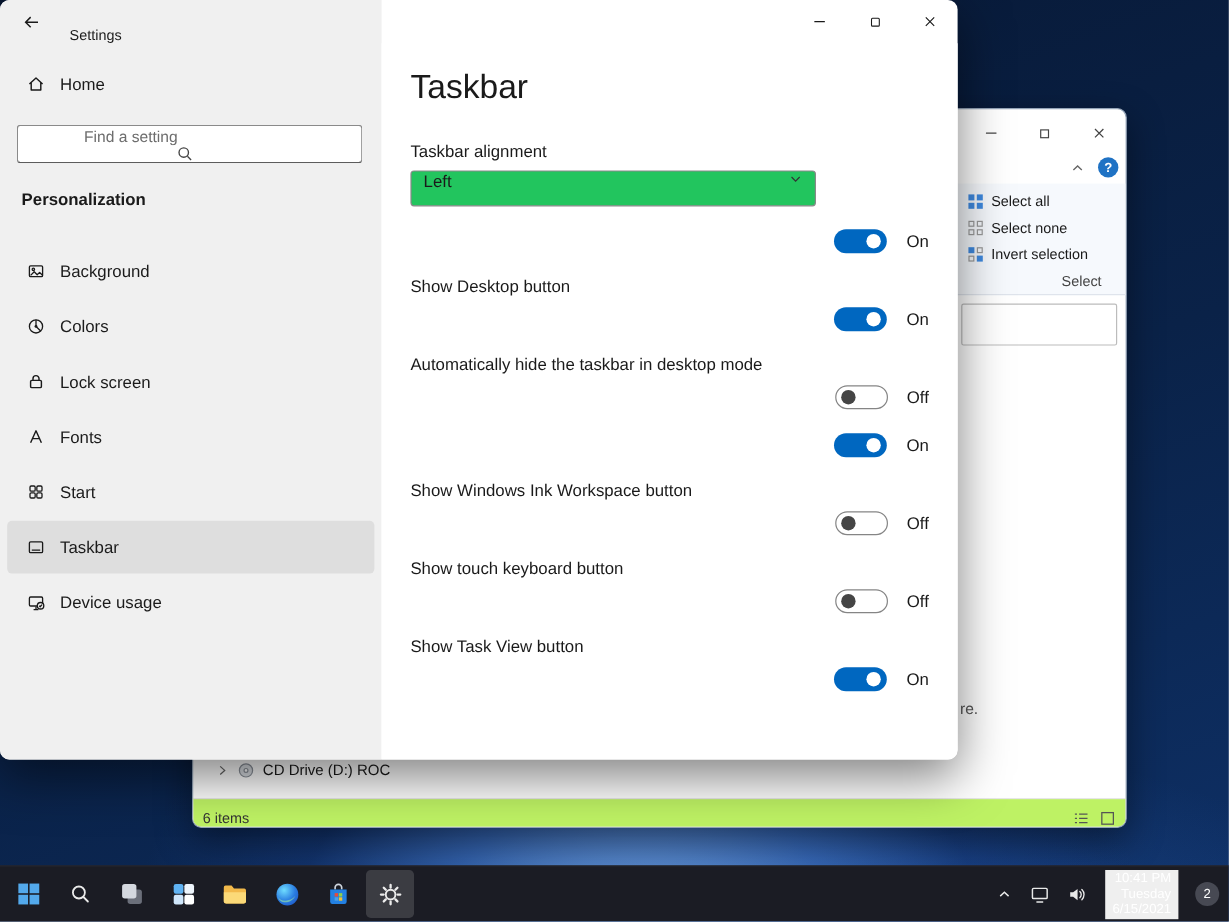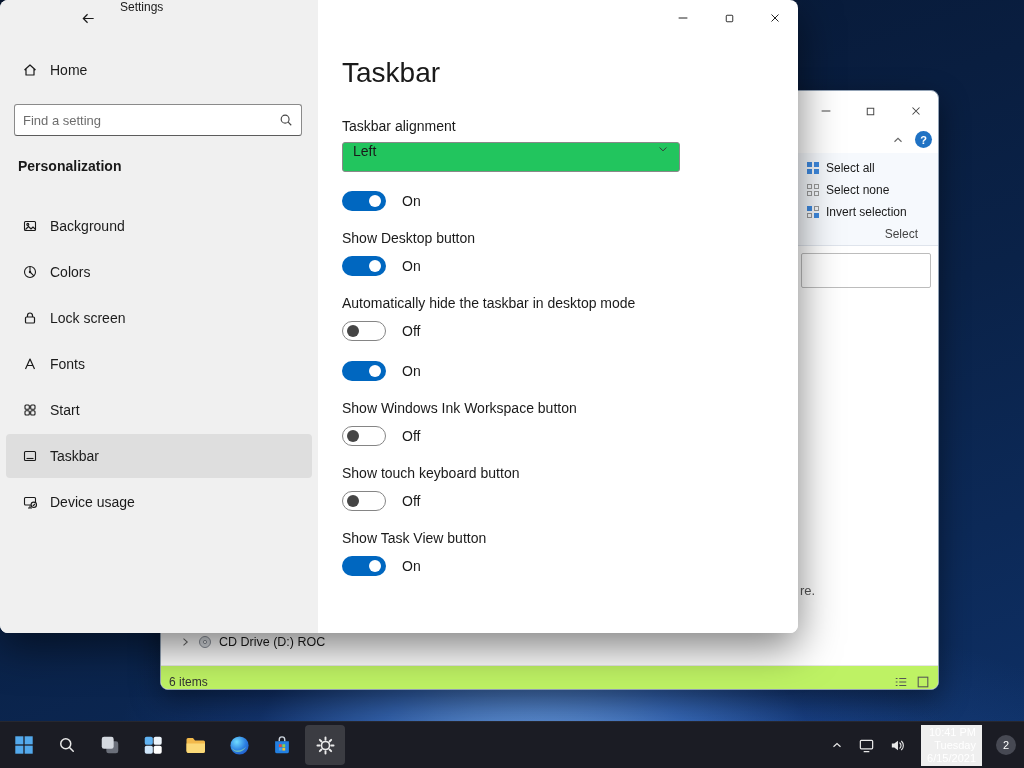--- a/index.html
+++ b/index.html
@@ -29,45 +29,45 @@
   .e-searchbox{position:absolute;left:640px;top:162px;width:128px;height:33px;border:1px solid #bcbcbc;border-radius:2px;background:#fff;}
   .e-previewtext{position:absolute;left:639px;top:492px;font-size:13px;color:#555;}
   .e-filerow{position:absolute;left:18px;top:538px;height:26px;display:flex;align-items:center;gap:6px;padding-left:0;font-size:12.5px;color:#1a1a1a;}
   .e-statusbar{position:absolute;left:0;right:0;bottom:0;height:23px;border-top:1px solid #e6e6e6;background:#bef264;
     display:flex;align-items:flex-end;padding:0 8px;font-size:12px;color:#333;}
   .e-statusbar .spacer{flex:1;}
   .e-viewicons{display:flex;gap:8px;align-items:center;}
   
   .settings{left:0;top:0;width:798px;height:633px;z-index:3;box-shadow:0 14px 42px rgba(0,0,0,.5);}
   .s-sidebar{position:absolute;left:0;top:0;width:318px;height:100%;background:#f0f0f0;border-radius:8px 0 0 8px;}
-  .s-titlebar{position:absolute;left:18px;top:0;height:36px;display:flex;align-items:flex-start;padding-left:44px;}
+  .s-titlebar{position:absolute;left:0;top:0;height:36px;display:flex;align-items:flex-end;}
   .back-btn{width:40px;height:36px;margin-left:6px;border:none;background:transparent;color:#1a1a1a;display:flex;align-items:center;justify-content:center;padding:0;}
   .s-title{font-size:12px;color:#1a1a1a;margin-left:12px;}
   .nav-item{position:relative;display:flex;align-items:center;gap:12px;height:44px;margin:2px 6px;padding-left:16px;border-radius:4px;font-size:14px;color:#1b1b1b;}
   .nav-item.selected{background:#dedede;}
   .home-item{position:absolute;top:52px;left:0;right:0;}
   .home-item .nav-item{height:36px;margin:0 6px;}
-  .search-box{position:absolute;top:104px;left:14px;width:286px;height:30px;background:#fff;border:1px solid #8a8a8a;border-bottom-color:#5c5c5c;border-radius:3px;display:flex;align-items:center;}
+  .search-box{position:absolute;top:104px;left:14px;width:286px;height:30px;background:#fff;border:1px solid #8a8a8a;border-bottom-color:#5c5c5c;border-radius:3px;display:flex;align-items:center;flex-direction:column;}
   .search-box input{flex:1;border:none;outline:none;background:transparent;font-size:13px;padding:0 8px;color:#1a1a1a;font-family:inherit;}
   .search-box input::placeholder{color:#6d6d6d;}
   .search-box .sicon{margin-right:8px;color:#444;}
   .section-label{position:absolute;top:158px;left:18px;font-size:14px;font-weight:700;color:#1a1a1a;}
   .nav-list{position:absolute;top:202px;left:0;right:0;}
   .nicon{color:#1a1a1a;display:flex;}
   .s-controls{position:absolute;top:0;right:0;display:flex;z-index:4;}
   .s-cbtn{width:46px;height:36px;border:none;background:transparent;color:#1a1a1a;display:flex;align-items:center;justify-content:center;padding:0;}
   .s-main{position:absolute;left:318px;top:36px;right:0;bottom:0;background:#fff;border-radius:0 0 8px 0;padding:20px 24px 0 24px;box-sizing:border-box;}
   .page-title{font-size:28px;font-weight:400;color:#1a1a1a;margin:0;line-height:34px;}
   .field-label{margin-top:28px;font-size:14px;color:#1a1a1a;}
   .dropdown{margin-top:8px;width:338px;height:30px;border:1px solid #898989;border-radius:3px;background:#22c55e;
     display:flex;align-items:flex-start;justify-content:space-between;padding:0 10px;box-sizing:border-box;font-size:14px;color:#1a1a1a;}
   .dropdown .chev{color:#333;display:flex;}
   .toggle-group{margin-top:18px;}
   .t-label{font-size:14px;color:#1a1a1a;line-height:17px;}
-  .t-row{margin-top:8px;height:22px;display:flex;align-items:center;}
+  .t-row{margin-top:8px;height:22px;display:flex;align-items:center;justify-content:flex-end;}
   .toggle{width:44px;height:20px;border-radius:10px;position:relative;box-sizing:border-box;}
   .toggle .knob{position:absolute;top:4px;width:12px;height:12px;border-radius:50%;}
   .toggle.on{background:#0067c0;}
   .toggle.on .knob{right:5px;background:#fff;}
   .toggle.off{background:#fff;border:1px solid #858585;}
   .toggle.off .knob{left:4px;top:3px;background:#454545;}
   .t-state{margin-left:16px;font-size:14px;color:#1a1a1a;}
   
   .taskbar{position:absolute;left:0;bottom:0;width:1024px;height:46px;background:#1b1c24;z-index:20;
     display:flex;align-items:center;border-top:1px solid rgba(255,255,255,.05);}

